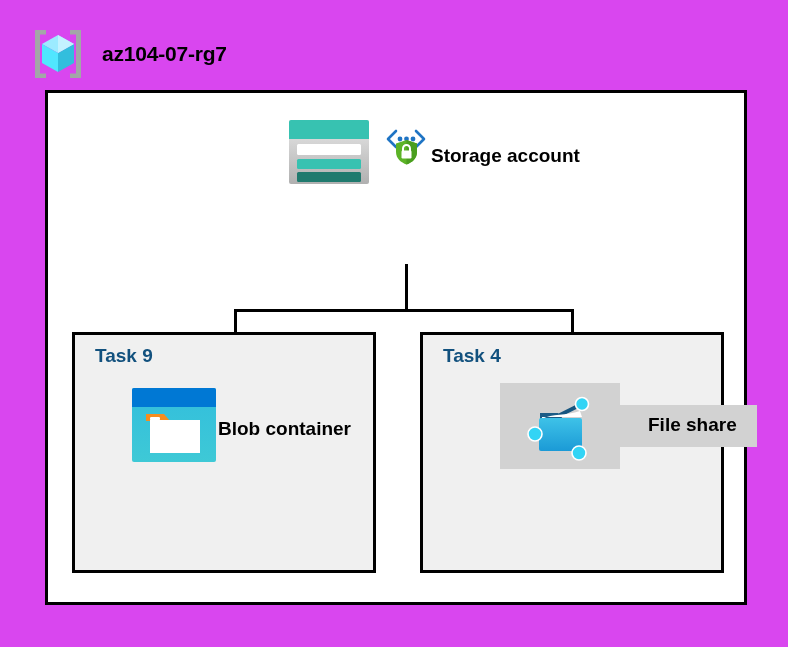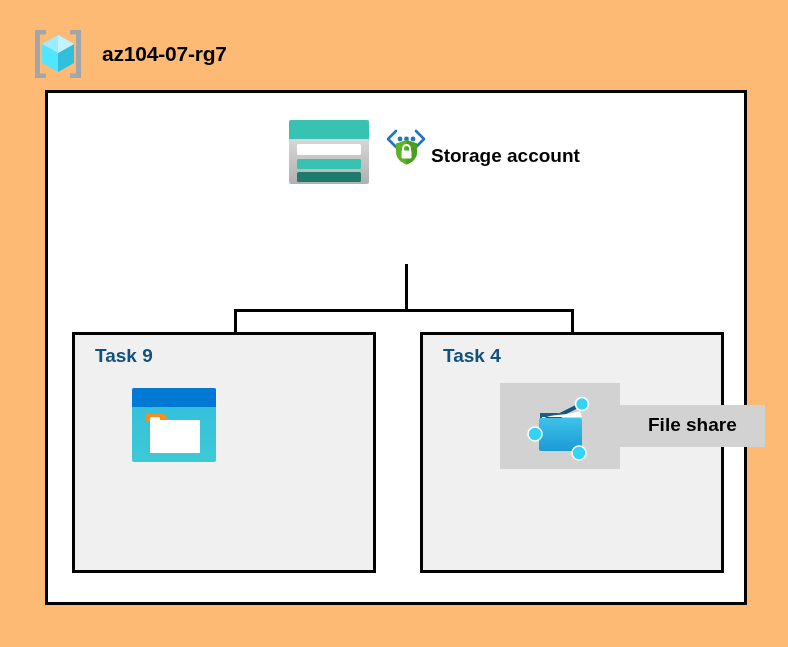--- a/index.html
+++ b/index.html
@@ -10,21 +10,21 @@
   }
   body {
     font-family: "Liberation Sans", sans-serif;
     -webkit-font-smoothing: antialiased;
   }
 
   #canvas {
     position: relative;
     width: 788px;
     height: 647px;
-    background: #fdba74;
+    background: #d946ef;
     overflow: hidden;
   }
 
   
   .rg-header {
     position: absolute;
     left: 30px;
     top: 26px;
     width: 420px;
     height: 56px;
@@ -106,21 +106,21 @@
   #node-fileshare { left: 500px; top: 383px; width: 195px; }
 
   
   #node-fileshare .node-icons {
     background: #d2d2d2;
     padding: 6px 22px 4px 22px;
   }
   #node-fileshare .node-caption {
     margin-top: 0;
     background: #d2d2d2;
-    padding: 9px 28px 11px 28px;
+    padding: 9px 20px 11px 28px;
     width: 100%;
     box-sizing: border-box;
   }
 
   .icon-svg { display: block; }
   .icon-gap { width: 10px; flex: 0 0 auto; }
 
   
   .conn {
     position: absolute;
@@ -222,20 +222,21 @@
         <rect x="2" y="2" width="84" height="74" rx="2" fill="url(#blobBody)"></rect>
         <rect x="2" y="2" width="84" height="19" rx="2" fill="#0078d4"></rect>
         <rect x="2" y="14" width="84" height="7" fill="#0078d4"></rect>
 
         <path d="M16 28 H34 L40 35 H16 Z" fill="#f78d1e"></path>
         <rect x="20" y="31" width="10" height="3.2" rx="1.2" fill="#ffffff"></rect>
 
         <rect x="20" y="34" width="50" height="33" fill="#ffffff"></rect>
       </svg>
     </div>
+    <div class="node-caption">Blob container</div>
   </div>
 
   <div class="task-box" id="task-3">
     <div class="task-label">Task 4</div>
   </div>
 
   <div class="node" id="node-fileshare">
     <div class="node-icons">
       <svg class="icon-svg" width="76" height="76" viewBox="0 0 76 76">
         <defs>

